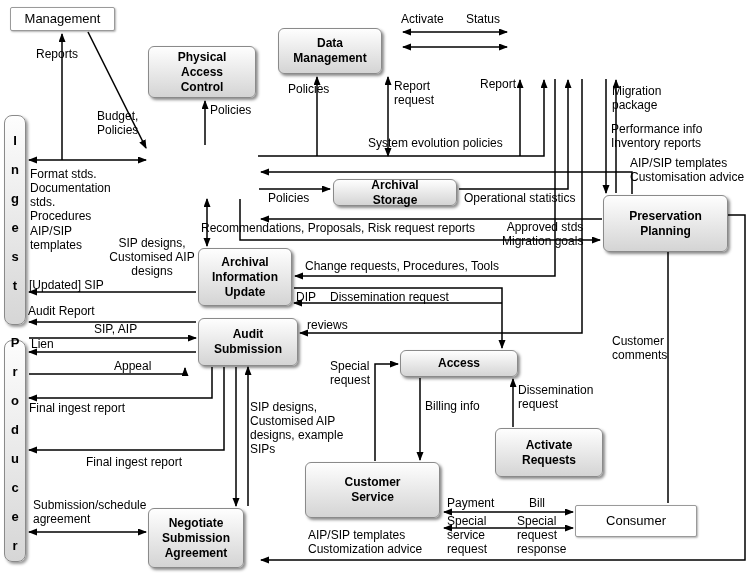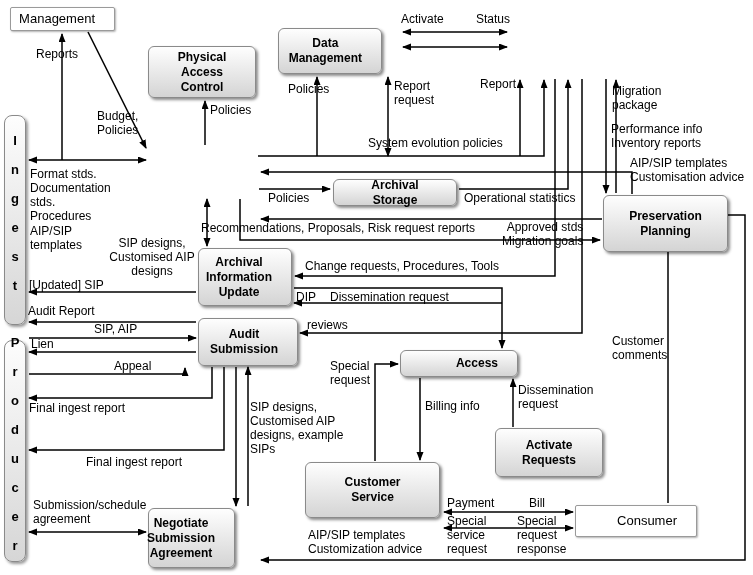--- a/index.html
+++ b/index.html
@@ -6,21 +6,21 @@
     --line:#000000; --box-border:#8a8a8a; --text:#000000; --bg:#ffffff;
   }
   html,body{margin:0;padding:0;background:var(--bg);}
   #stage{
     position:relative;width:753px;height:575px;overflow:hidden;
     font-family:"Liberation Sans", sans-serif;color:var(--text);background:var(--bg);
   }
   #arrow-svg{position:absolute;left:0;top:0;width:753px;height:575px;}
   #arrow-svg polyline{fill:none;stroke:var(--line);stroke-width:1.5;}
   .box{
-    position:absolute;display:flex;align-items:center;justify-content:flex-end;
+    position:absolute;display:flex;align-items:center;justify-content:center;
     text-align:center;font-size:12px;font-weight:bold;line-height:1.25;
     background:linear-gradient(#fefefe,#d4d4d4);
     border:1px solid var(--box-border);border-radius:6px;
     box-shadow:2px 2px 3px rgba(0,0,0,.45);
     padding:1px 19px;box-sizing:border-box;z-index:2;
   }
   .box.plain{
     background:#ffffff;font-weight:normal;font-size:13px;border-radius:2px;
     border:1px solid #9a9a9a;box-shadow:1px 1px 2px rgba(0,0,0,.3);
   }
@@ -113,38 +113,38 @@
     </div>
     <div class="box" style="left: 400px; top: 350px; width: 118px; height: 27px;">
       <span>Access</span>
     </div>
     <div class="box" style="left: 495px; top: 428px; width: 108px; height: 49px;">
       <span>Activate Requests</span>
     </div>
     <div class="box" style="left: 305px; top: 462px; width: 135px; height: 56px;">
       <span>Customer Service</span>
     </div>
-    <div class="box" style="left: 148px; top: 508px; width: 87px; height: 60px;">
+    <div class="box" style="left: 148px; top: 508px; width: 96px; height: 60px;">
       <span>Negotiate Submission Agreement</span>
     </div>
     <div class="box plain" style="left: 575px; top: 505px; width: 122px; height: 32px;">
       <span>Consumer</span>
     </div>
     <div class="bar" style="left: 4px; top: 115px; width: 22px; height: 210px;">
       <span>Ingest</span>
     </div>
     <div class="bar" style="left: 4px; top: 340px; width: 22px; height: 222px;">
       <span>Producer</span>
     </div>
     <div class="lbl" style="left: 36px; top: 47px;">Reports</div>
     <div class="lbl" style="left: 97px; top: 109px;">Budget,
 Policies</div>
     <div class="lbl" style="left: 210px; top: 103px;">Policies</div>
     <div class="lbl" style="left: 401px; top: 12px;">Activate</div>
-    <div class="lbl" style="left: 466px; top: 12px; margin-left: 10px;">Status</div>
+    <div class="lbl" style="left: 466px; top: 12px;">Status</div>
     <div class="lbl" style="left: 288px; top: 82px;">Policies</div>
     <div class="lbl" style="left: 394px; top: 79px;">Report
 request</div>
     <div class="lbl" style="left: 480px; top: 77px;">Report</div>
     <div class="lbl" style="left: 368px; top: 136px;">System evolution policies</div>
     <div class="lbl" style="left: 612px; top: 84px;">Migration
 package</div>
     <div class="lbl" style="left: 611px; top: 122px;">Performance info
 Inventory reports</div>
     <div class="lbl" style="left: 630px; top: 156px;">AIP/SIP templates

